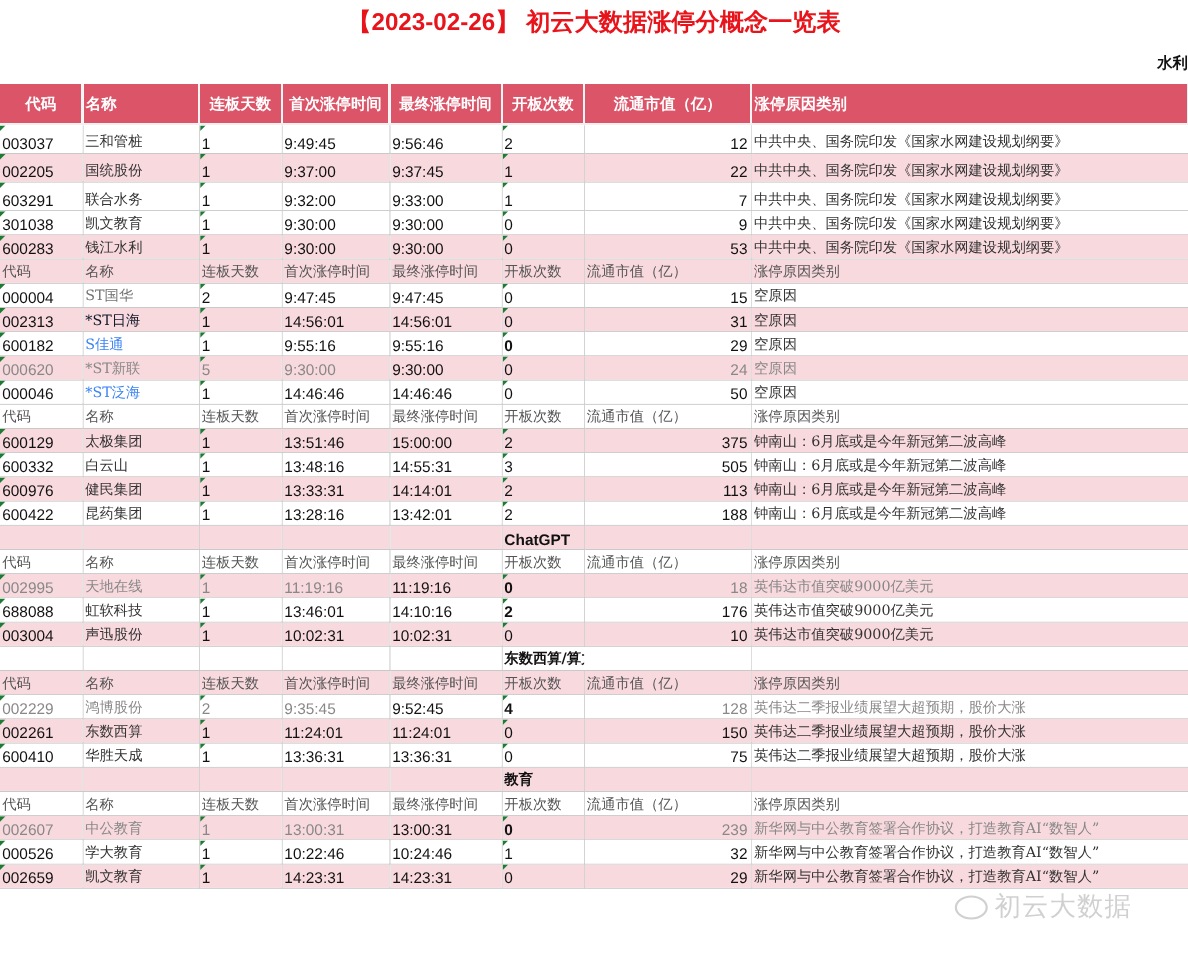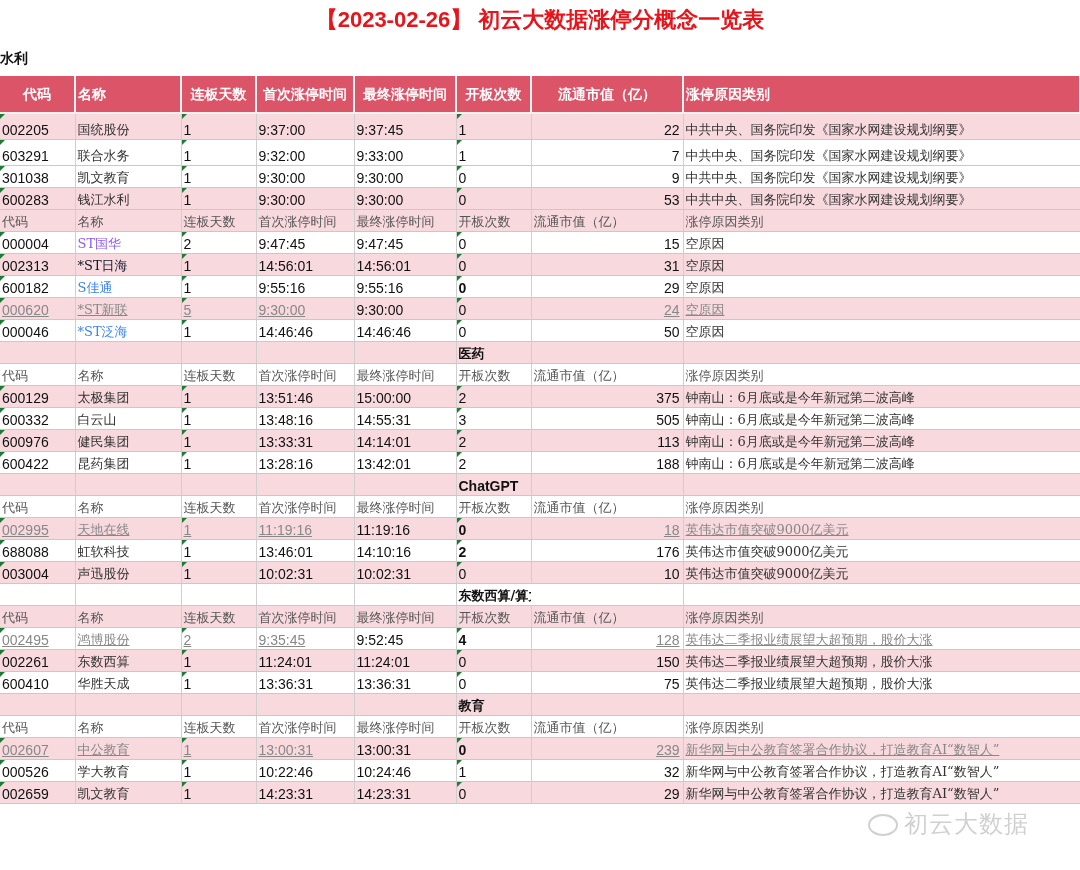--- a/index.html
+++ b/index.html
@@ -4,21 +4,21 @@
 <style>
   * { box-sizing: border-box; margin: 0; padding: 0; }
   html, body { width: 1080px; height: 870px; background: #ffffff; overflow: hidden; }
   body { font-family: "Liberation Sans", "DejaVu Sans", sans-serif; color: #111; position: relative; }
   .title {
     position: absolute; left: 0; top: 4px; width: 1080px; height: 32px;
     text-align: center; color: #e8141b; font-weight: bold; font-size: 22px; line-height: 32px;
   }
   .first-section {
     position: absolute; left: 0; top: 44px; width: 1080px; height: 28px;
-    text-align: left; font-family: "DejaVu Serif", serif; font-weight: bold; font-size: 14px; line-height: 28px; 
+    text-align: right; font-family: "DejaVu Serif", serif; font-weight: bold; font-size: 14px; line-height: 28px; padding-left: 10px;
   }
   table {
     position: absolute; left: 0; top: 76px; width: 1080px;
     border-collapse: collapse; table-layout: fixed;
   }
   col.c1 { width: 75px; } col.c2 { width: 106px; } col.c3 { width: 75px; }
   col.c4 { width: 98px; } col.c5 { width: 102px; } col.c6 { width: 75px; }
   col.c7 { width: 152px; } col.c8 { width: 397px; }
   td {
     height: 22px; font-size: 14px; line-height: 18px; padding: 2px 2px 0 2px;
@@ -30,21 +30,21 @@
     font-size: 14px; vertical-align: middle; border-right: 2px solid #f4f4f4; border-bottom: 2px solid #f0f0f0; padding-top: 0;
   }
   tr.main-head td.center { text-align: center; }
   tr.pink td { background: #f8d9de; }
   tr.white td { background: #ffffff; }
   tr.sub-head td { color: #555; font-family: "DejaVu Serif", serif; font-size: 13px; }
   tr.section td { font-weight: bold; font-family: "DejaVu Serif", serif; font-size: 13px; overflow: visible; }
   tr.tall td { height: 26px; }
   .serif { font-family: "DejaVu Serif", serif; font-size: 13px; color: #333; }
   .num { text-align: right; padding-right: 3px; }
-  .dim { color: #888 !important; text-decoration: underline; }
+  .dim { color: #888 !important; }
   .bold { font-weight: bold; }
   .tri::before {
     content: ""; position: absolute; left: 0; top: 0; width: 0; height: 0;
     border-top: 5px solid #1e7b34; border-right: 5px solid transparent;
   }
   .watermark {
     position: absolute; left: 868px; top: 808px; font-size: 24px; color: rgba(120,120,120,0.35);
     font-family: "DejaVu Sans", sans-serif; pointer-events: none; letter-spacing: 1px;
   }
   .watermark .bubble {
@@ -75,20 +75,30 @@
       <td class="center">代码</td>
       <td>名称</td>
       <td class="center">连板天数</td>
       <td class="center">首次涨停时间</td>
       <td class="center">最终涨停时间</td>
       <td class="center">开板次数</td>
       <td class="center">流通市值（亿）</td>
       <td>涨停原因类别</td>
     </tr>
 
+    <tr class="white tall">
+      <td class="tri">003037</td>
+      <td class="serif">三和管桩</td>
+      <td class="tri">1</td>
+      <td>9:49:45</td>
+      <td>9:56:46</td>
+      <td class="tri">2</td>
+      <td class="num">12</td>
+      <td class="serif">中共中央、国务院印发《国家水网建设规划纲要》</td>
+    </tr>
     <tr class="pink tall">
       <td class="tri">002205</td>
       <td class="serif">国统股份</td>
       <td class="tri">1</td>
       <td>9:37:00</td>
       <td>9:37:45</td>
       <td class="tri">1</td>
       <td class="num">22</td>
       <td class="serif">中共中央、国务院印发《国家水网建设规划纲要》</td>
     </tr>
@@ -128,21 +138,21 @@
       <td>名称</td>
       <td>连板天数</td>
       <td>首次涨停时间</td>
       <td>最终涨停时间</td>
       <td>开板次数</td>
       <td>流通市值（亿）</td>
       <td>涨停原因类别</td>
     </tr>
     <tr class="white">
       <td class="tri">000004</td>
-      <td class="serif" style="color:#8b5cf6">ST国华</td>
+      <td class="serif" style="color:#737373">ST国华</td>
       <td class="tri">2</td>
       <td>9:47:45</td>
       <td>9:47:45</td>
       <td class="tri">0</td>
       <td class="num">15</td>
       <td class="serif">空原因</td>
     </tr>
     <tr class="pink">
       <td class="tri">002313</td>
       <td class="serif" style="color:#0f172a">*ST日海</td>
@@ -177,30 +187,20 @@
       <td class="tri">000046</td>
       <td class="serif" style="color:#3b82f6">*ST泛海</td>
       <td class="tri">1</td>
       <td>14:46:46</td>
       <td>14:46:46</td>
       <td class="tri">0</td>
       <td class="num">50</td>
       <td class="serif">空原因</td>
     </tr>
 
-    <tr class="pink section">
-      <td></td>
-        <td></td>
-        <td></td>
-        <td></td>
-        <td></td>
-      <td>医药</td>
-      <td></td>
-        <td></td>
-    </tr>
     <tr class="white sub-head">
       <td>代码</td>
       <td>名称</td>
       <td>连板天数</td>
       <td>首次涨停时间</td>
       <td>最终涨停时间</td>
       <td>开板次数</td>
       <td>流通市值（亿）</td>
       <td>涨停原因类别</td>
     </tr>
@@ -310,21 +310,21 @@
       <td>代码</td>
       <td>名称</td>
       <td>连板天数</td>
       <td>首次涨停时间</td>
       <td>最终涨停时间</td>
       <td>开板次数</td>
       <td>流通市值（亿）</td>
       <td>涨停原因类别</td>
     </tr>
     <tr class="white">
-      <td class="tri dim">002495</td>
+      <td class="tri dim">002229</td>
       <td class="serif dim">鸿博股份</td>
       <td class="tri dim">2</td>
       <td class="dim">9:35:45</td>
       <td>9:52:45</td>
       <td class="tri bold">4</td>
       <td class="num dim">128</td>
       <td class="serif dim">英伟达二季报业绩展望大超预期，股价大涨</td>
     </tr>
     <tr class="pink">
       <td class="tri">002261</td>

